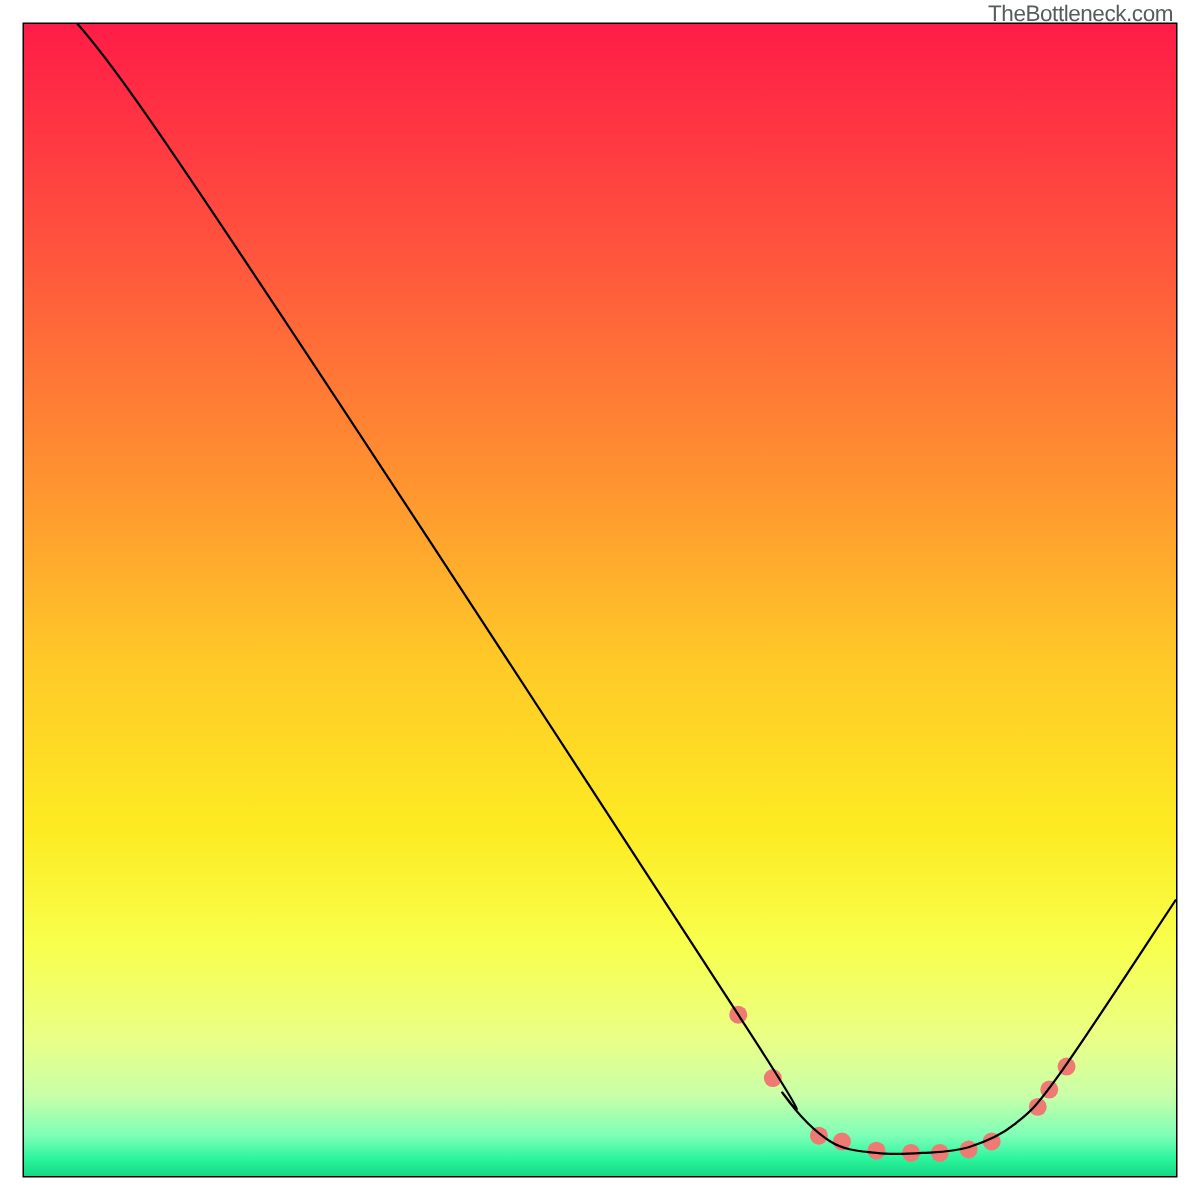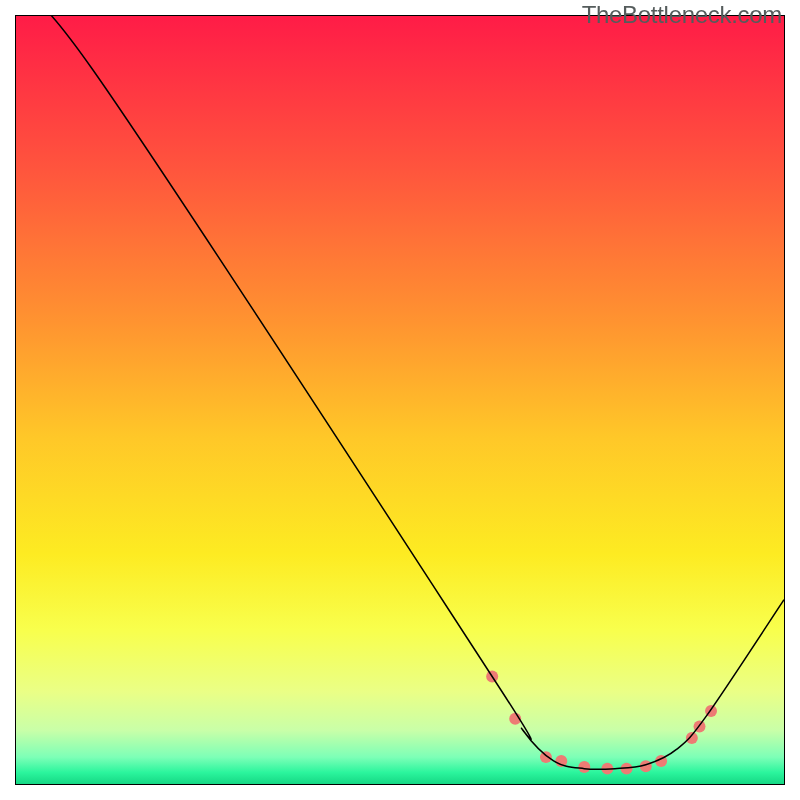--- a/index.html
+++ b/index.html
@@ -17,21 +17,21 @@
     top: 15px;
     width: 770px;
     height: 770px;
     border: 1.5px solid #000;
     box-sizing: border-box;
   }
   .watermark {
     position: absolute;
     top: 1px;
     right: 18px;
-    font-size: 24px;
+    font-size: 15px;
     color: #555c5c;
     font-weight: normal;
     z-index: 50;
     letter-spacing: -0.3px;
   }
   svg.plot {
     position: absolute;
     left: 0; top: 0;
     width: 100%;
     height: 100%;

